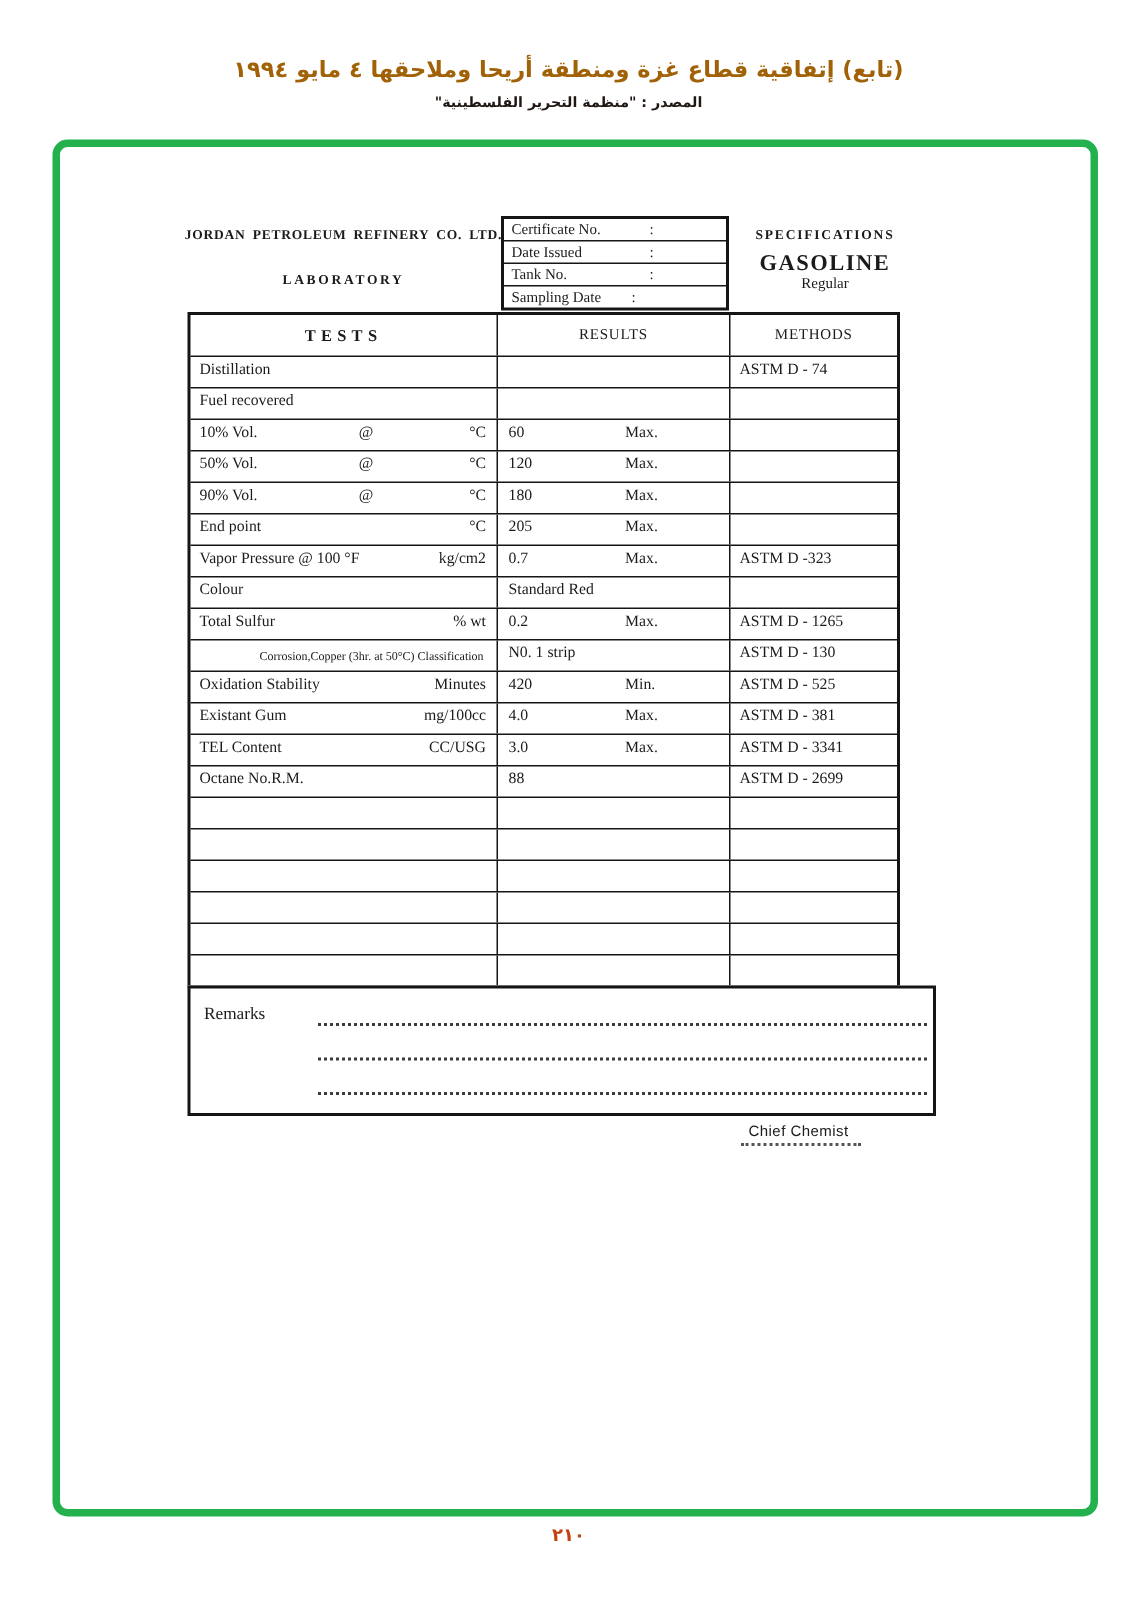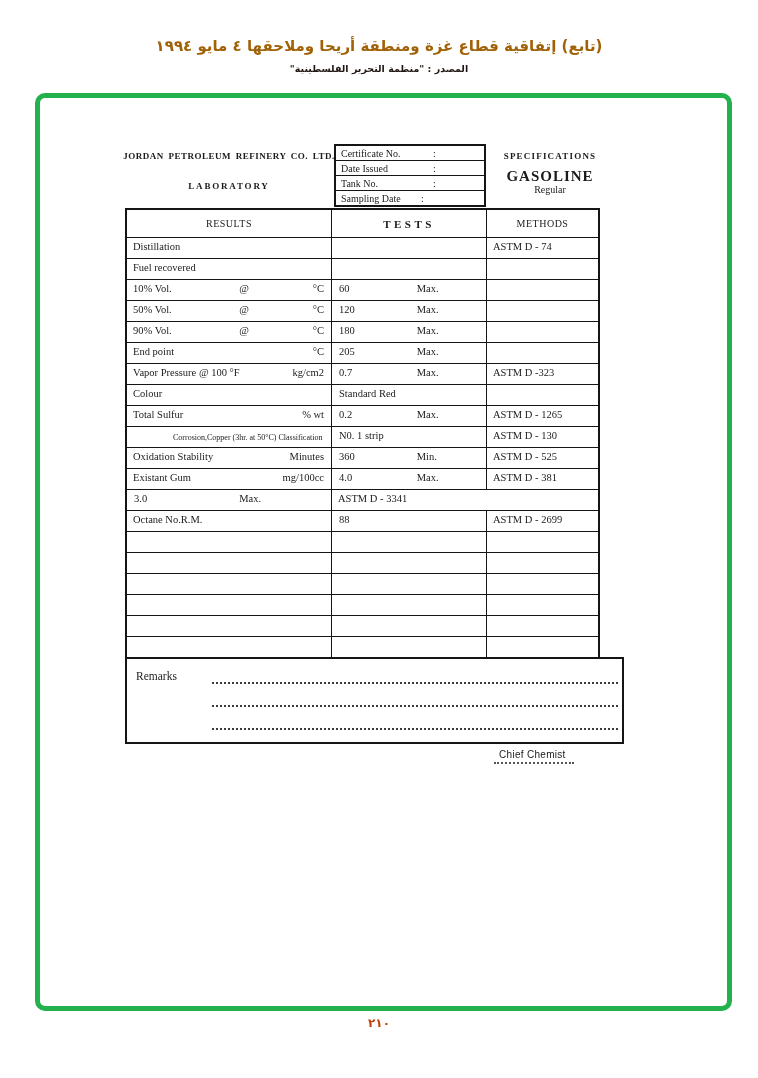--- a/index.html
+++ b/index.html
@@ -115,22 +115,22 @@
     </div>
 
     <div class="spec-block" style="left:451px; top:53px;">
       <div class="spec-heading">SPECIFICATIONS</div>
       <div class="spec-product">GASOLINE</div>
       <div class="spec-grade">Regular</div>
     </div>
 
     <div class="main-table" style="left:85px; top:110px;">
       <div class="thead">
+        <div class="hcell h-tests">TESTS</div>
         <div class="hcell">RESULTS</div>
-        <div class="hcell h-tests">TESTS</div>
         <div class="hcell">METHODS</div>
       </div>
       <div id="rows-container">
 
           <div class="trow">
             <div class="cell">
               <span class="t-test">Distillation</span>
               <span class="t-sym"></span>
               <span class="t-unit"></span>
             </div>
@@ -278,21 +278,21 @@
             </div>
           </div>
 
           <div class="trow">
             <div class="cell">
               <span class="t-test">Oxidation Stability</span>
               <span class="t-sym"></span>
               <span class="t-unit">Minutes</span>
             </div>
             <div class="cell">
-              <span class="r-val">360</span>
+              <span class="r-val">420</span>
               <span class="r-lim">Min.</span>
             </div>
             <div class="cell">
               <span class="m-name">ASTM  D - 525</span>
             </div>
           </div>
 
           <div class="trow">
             <div class="cell">
               <span class="t-test">Existant Gum</span>
@@ -302,20 +302,25 @@
             <div class="cell">
               <span class="r-val">4.0</span>
               <span class="r-lim">Max.</span>
             </div>
             <div class="cell">
               <span class="m-name">ASTM  D - 381</span>
             </div>
           </div>
 
           <div class="trow">
+            <div class="cell">
+              <span class="t-test">TEL  Content</span>
+              <span class="t-sym"></span>
+              <span class="t-unit">CC/USG</span>
+            </div>
             <div class="cell">
               <span class="r-val">3.0</span>
               <span class="r-lim">Max.</span>
             </div>
             <div class="cell">
               <span class="m-name">ASTM  D - 3341</span>
             </div>
           </div>
 
           <div class="trow">

